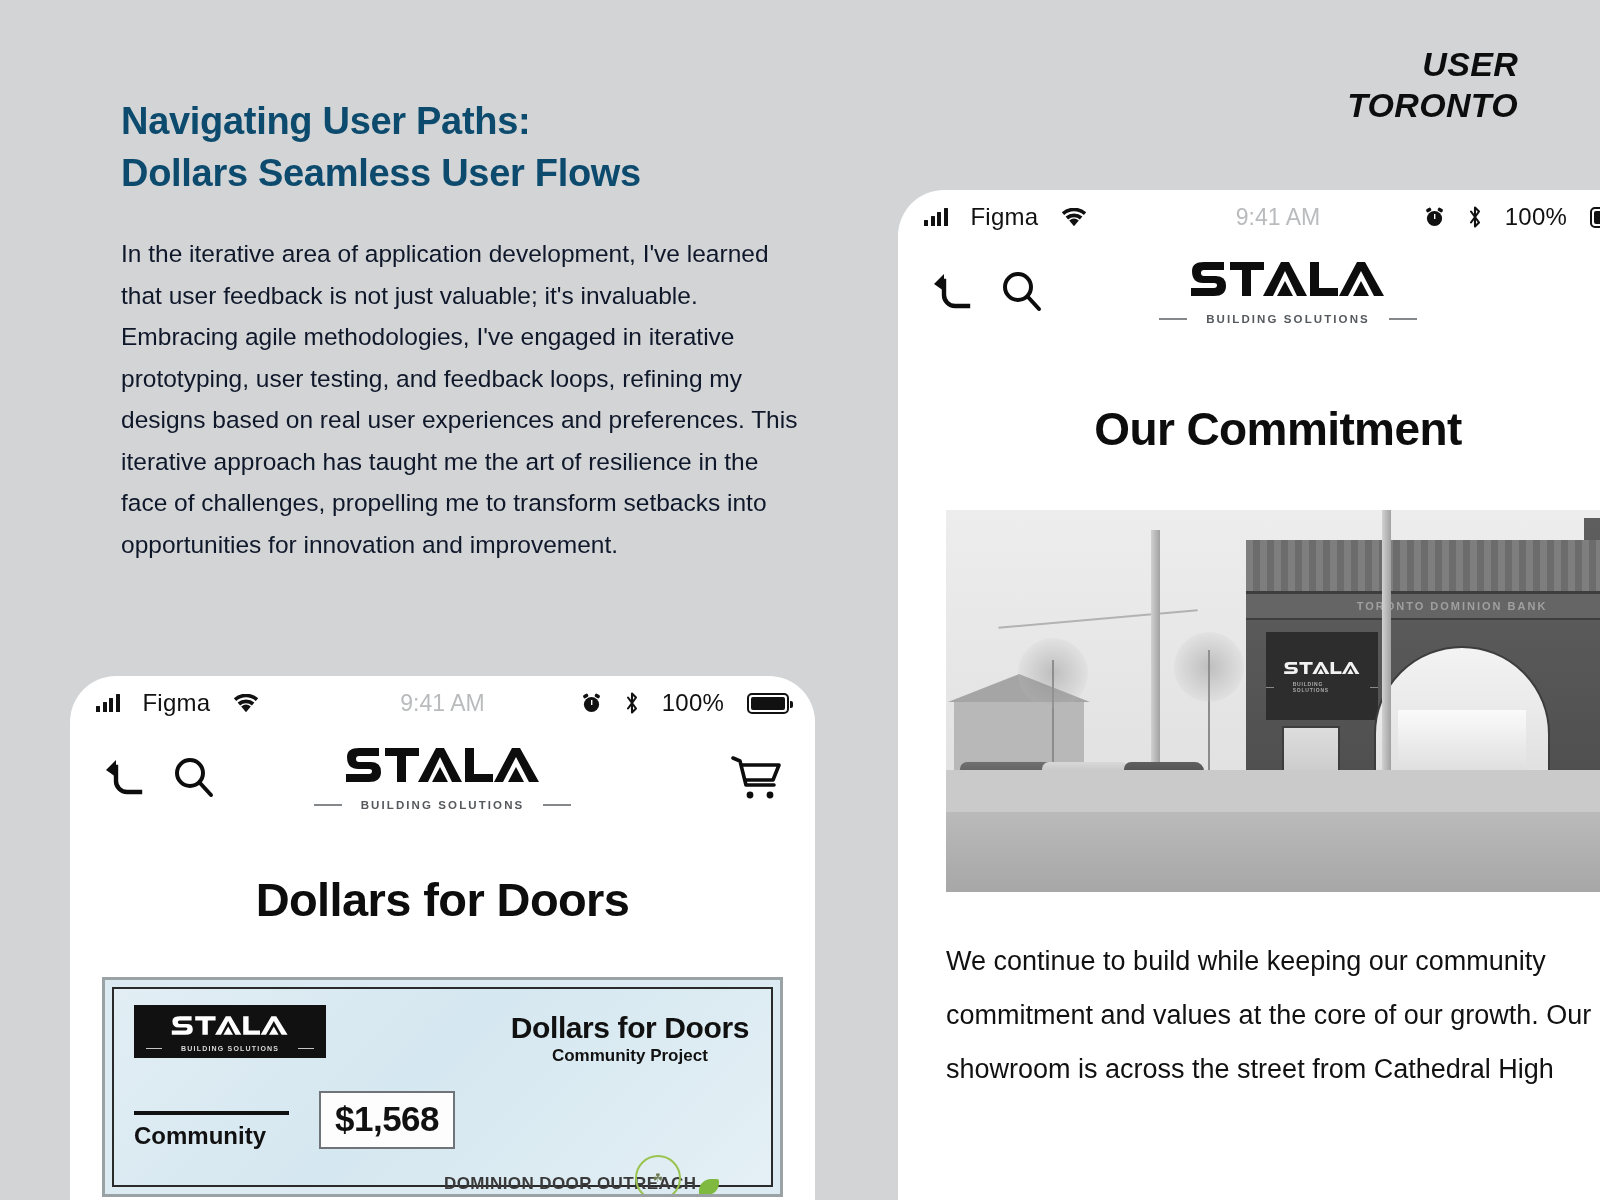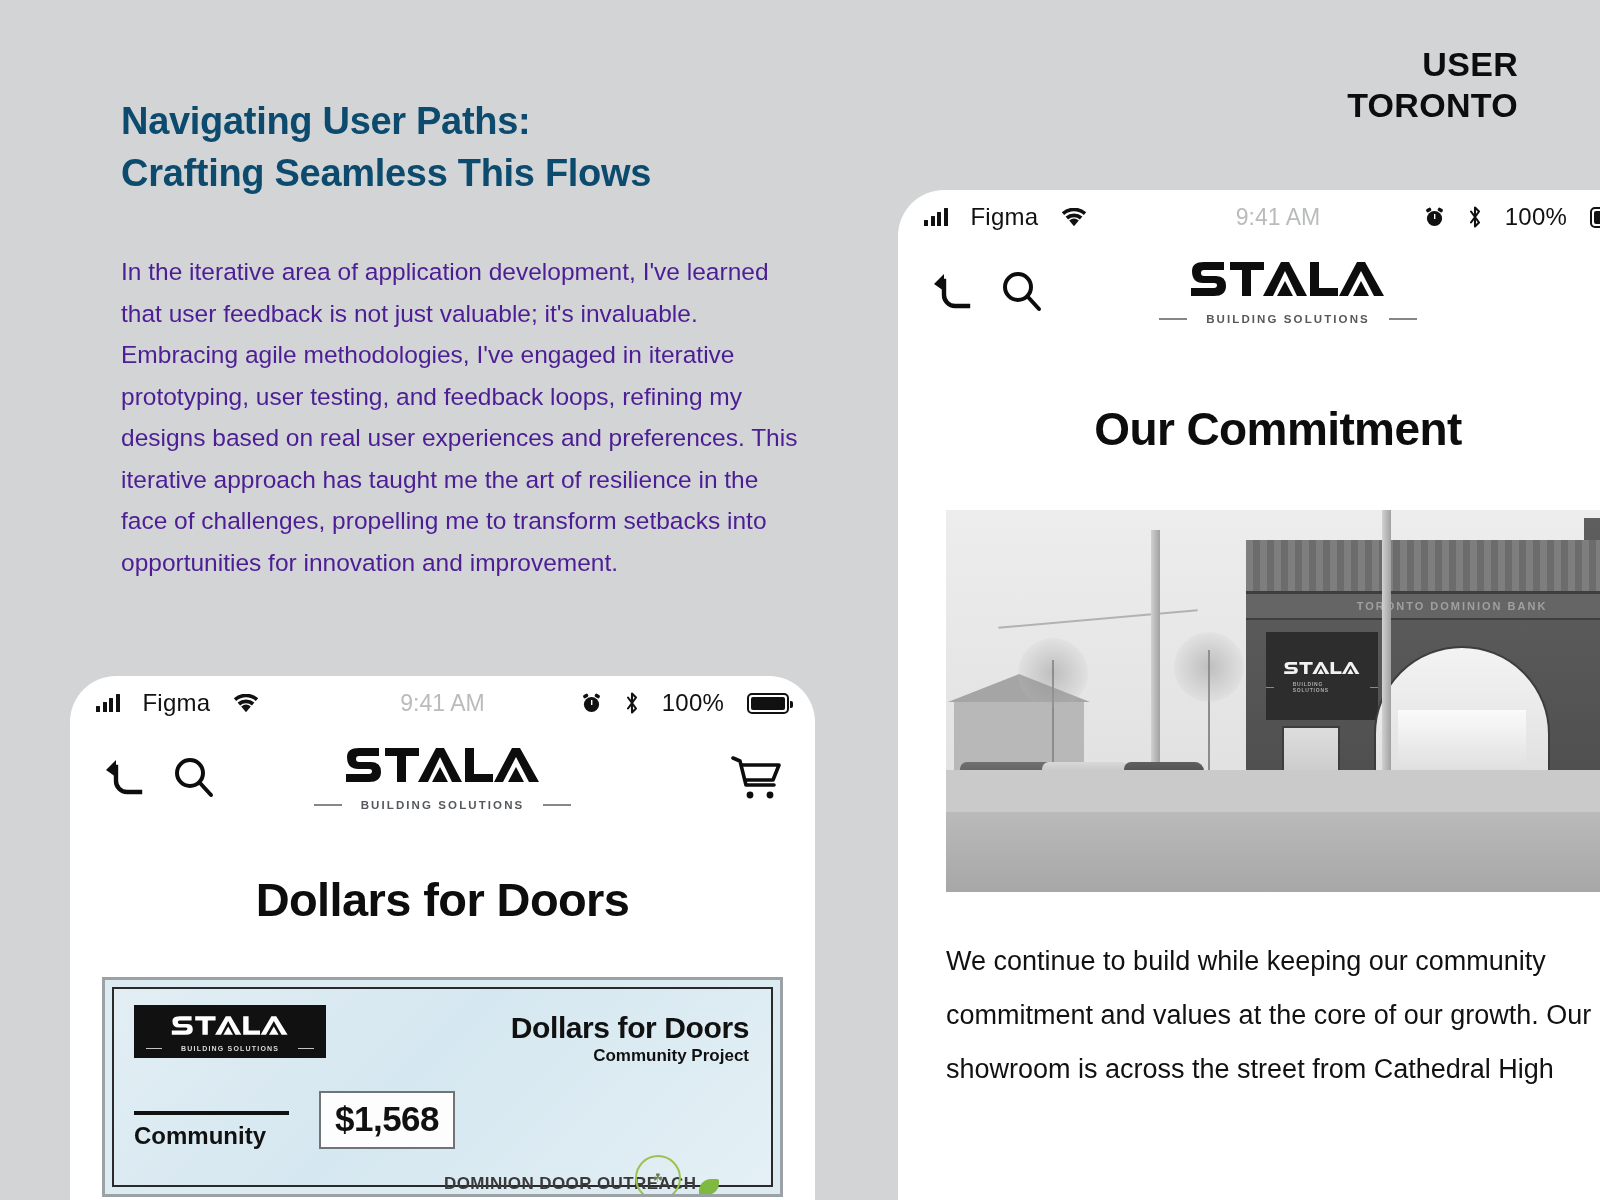--- a/index.html
+++ b/index.html
@@ -26,38 +26,39 @@
 
   .article-title {
     font-size: 38px;
     font-weight: bold;
     line-height: 1.36;
     color: #0c4a6e;
     letter-spacing: -0.3px;
   }
 
   .article-body {
-    margin-top: 52px;
+    margin-top: 34px;
     font-size: 24.5px;
     line-height: 41.5px;
-    color: #4c1d95;
+    color: #0f172a;
     width: 690px;
   }
 
   
   .user-testing {
     position: absolute;
     right: 82px;
     top: 44px;
     text-align: right;
     font-size: 34px;
     font-weight: bold;
     line-height: 1.22;
     color: #0d0d0d;
     letter-spacing: 0.3px;
+    font-style: italic;
   }
 
   
   .phone {
     position: absolute;
     background: #ffffff;
     overflow: hidden;
   }
   .phone-left {
     left: 70px;
@@ -216,21 +217,21 @@
     font-size: 30px;
     font-weight: bold;
     color: #111;
     letter-spacing: -0.4px;
   }
   .cheque-subtitle {
     font-size: 17px;
     font-weight: bold;
     color: #111;
     margin-top: 1px;
-    text-align: right;
+    text-align: center;
   }
 
   .cheque-community {
     position: absolute;
     left: 20px; top: 122px;
     width: 170px;
   }
   .cheque-community .rule {
     height: 4px;
     background: #111;
@@ -416,21 +417,21 @@
   }
 
   svg { display: block; }
 </style>
 </head>
 <body>
 
 <div class="article">
   <h1 class="article-title">
     <span>Navigating User Paths:</span><br>
-    <span>Crafting Seamless This Flows</span>
+    <span>Dollars Seamless User Flows</span>
   </h1>
   <p class="article-body">In the iterative area of application development, I've learned that user feedback is not just valuable; it's invaluable. Embracing agile methodologies, I've engaged in iterative prototyping, user testing, and feedback loops, refining my designs based on real user experiences and preferences. This iterative approach has taught me the art of resilience in the face of challenges, propelling me to transform setbacks into opportunities for innovation and improvement.</p>
 </div>
 
 <div class="user-testing">
   <div>USER</div>
   <div>TORONTO</div>
 </div>
 
 <div class="phone phone-right">

